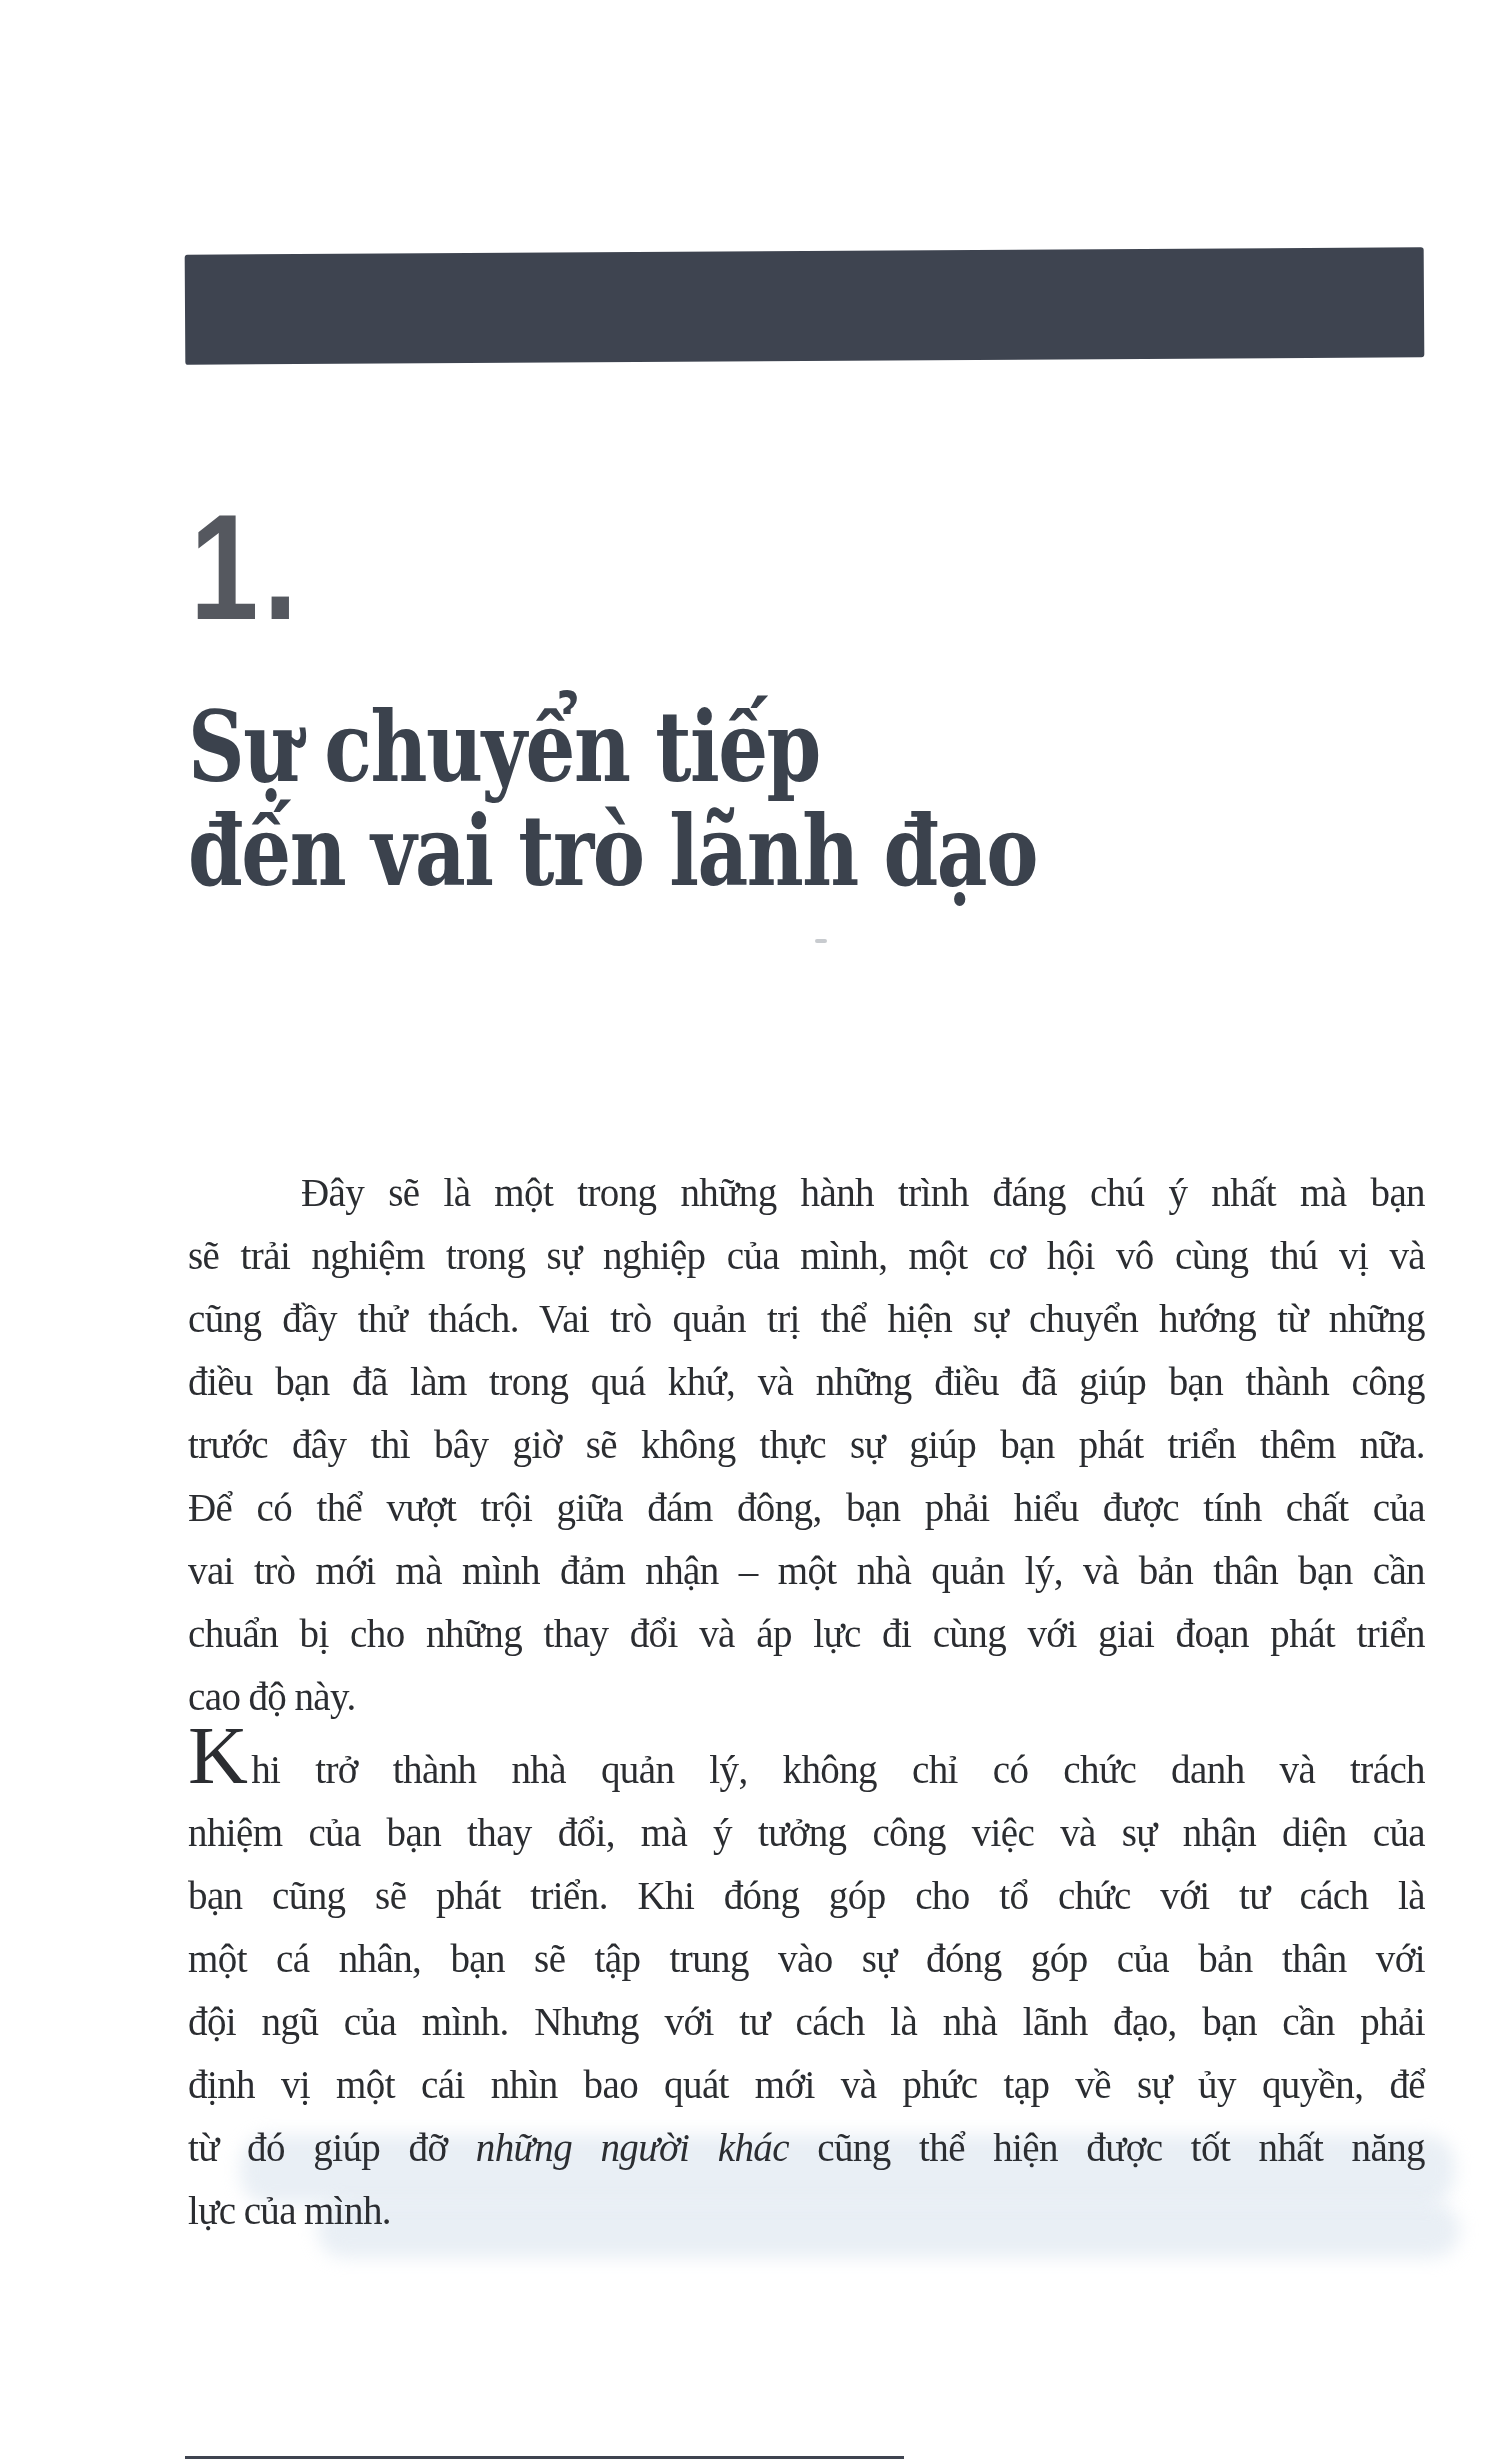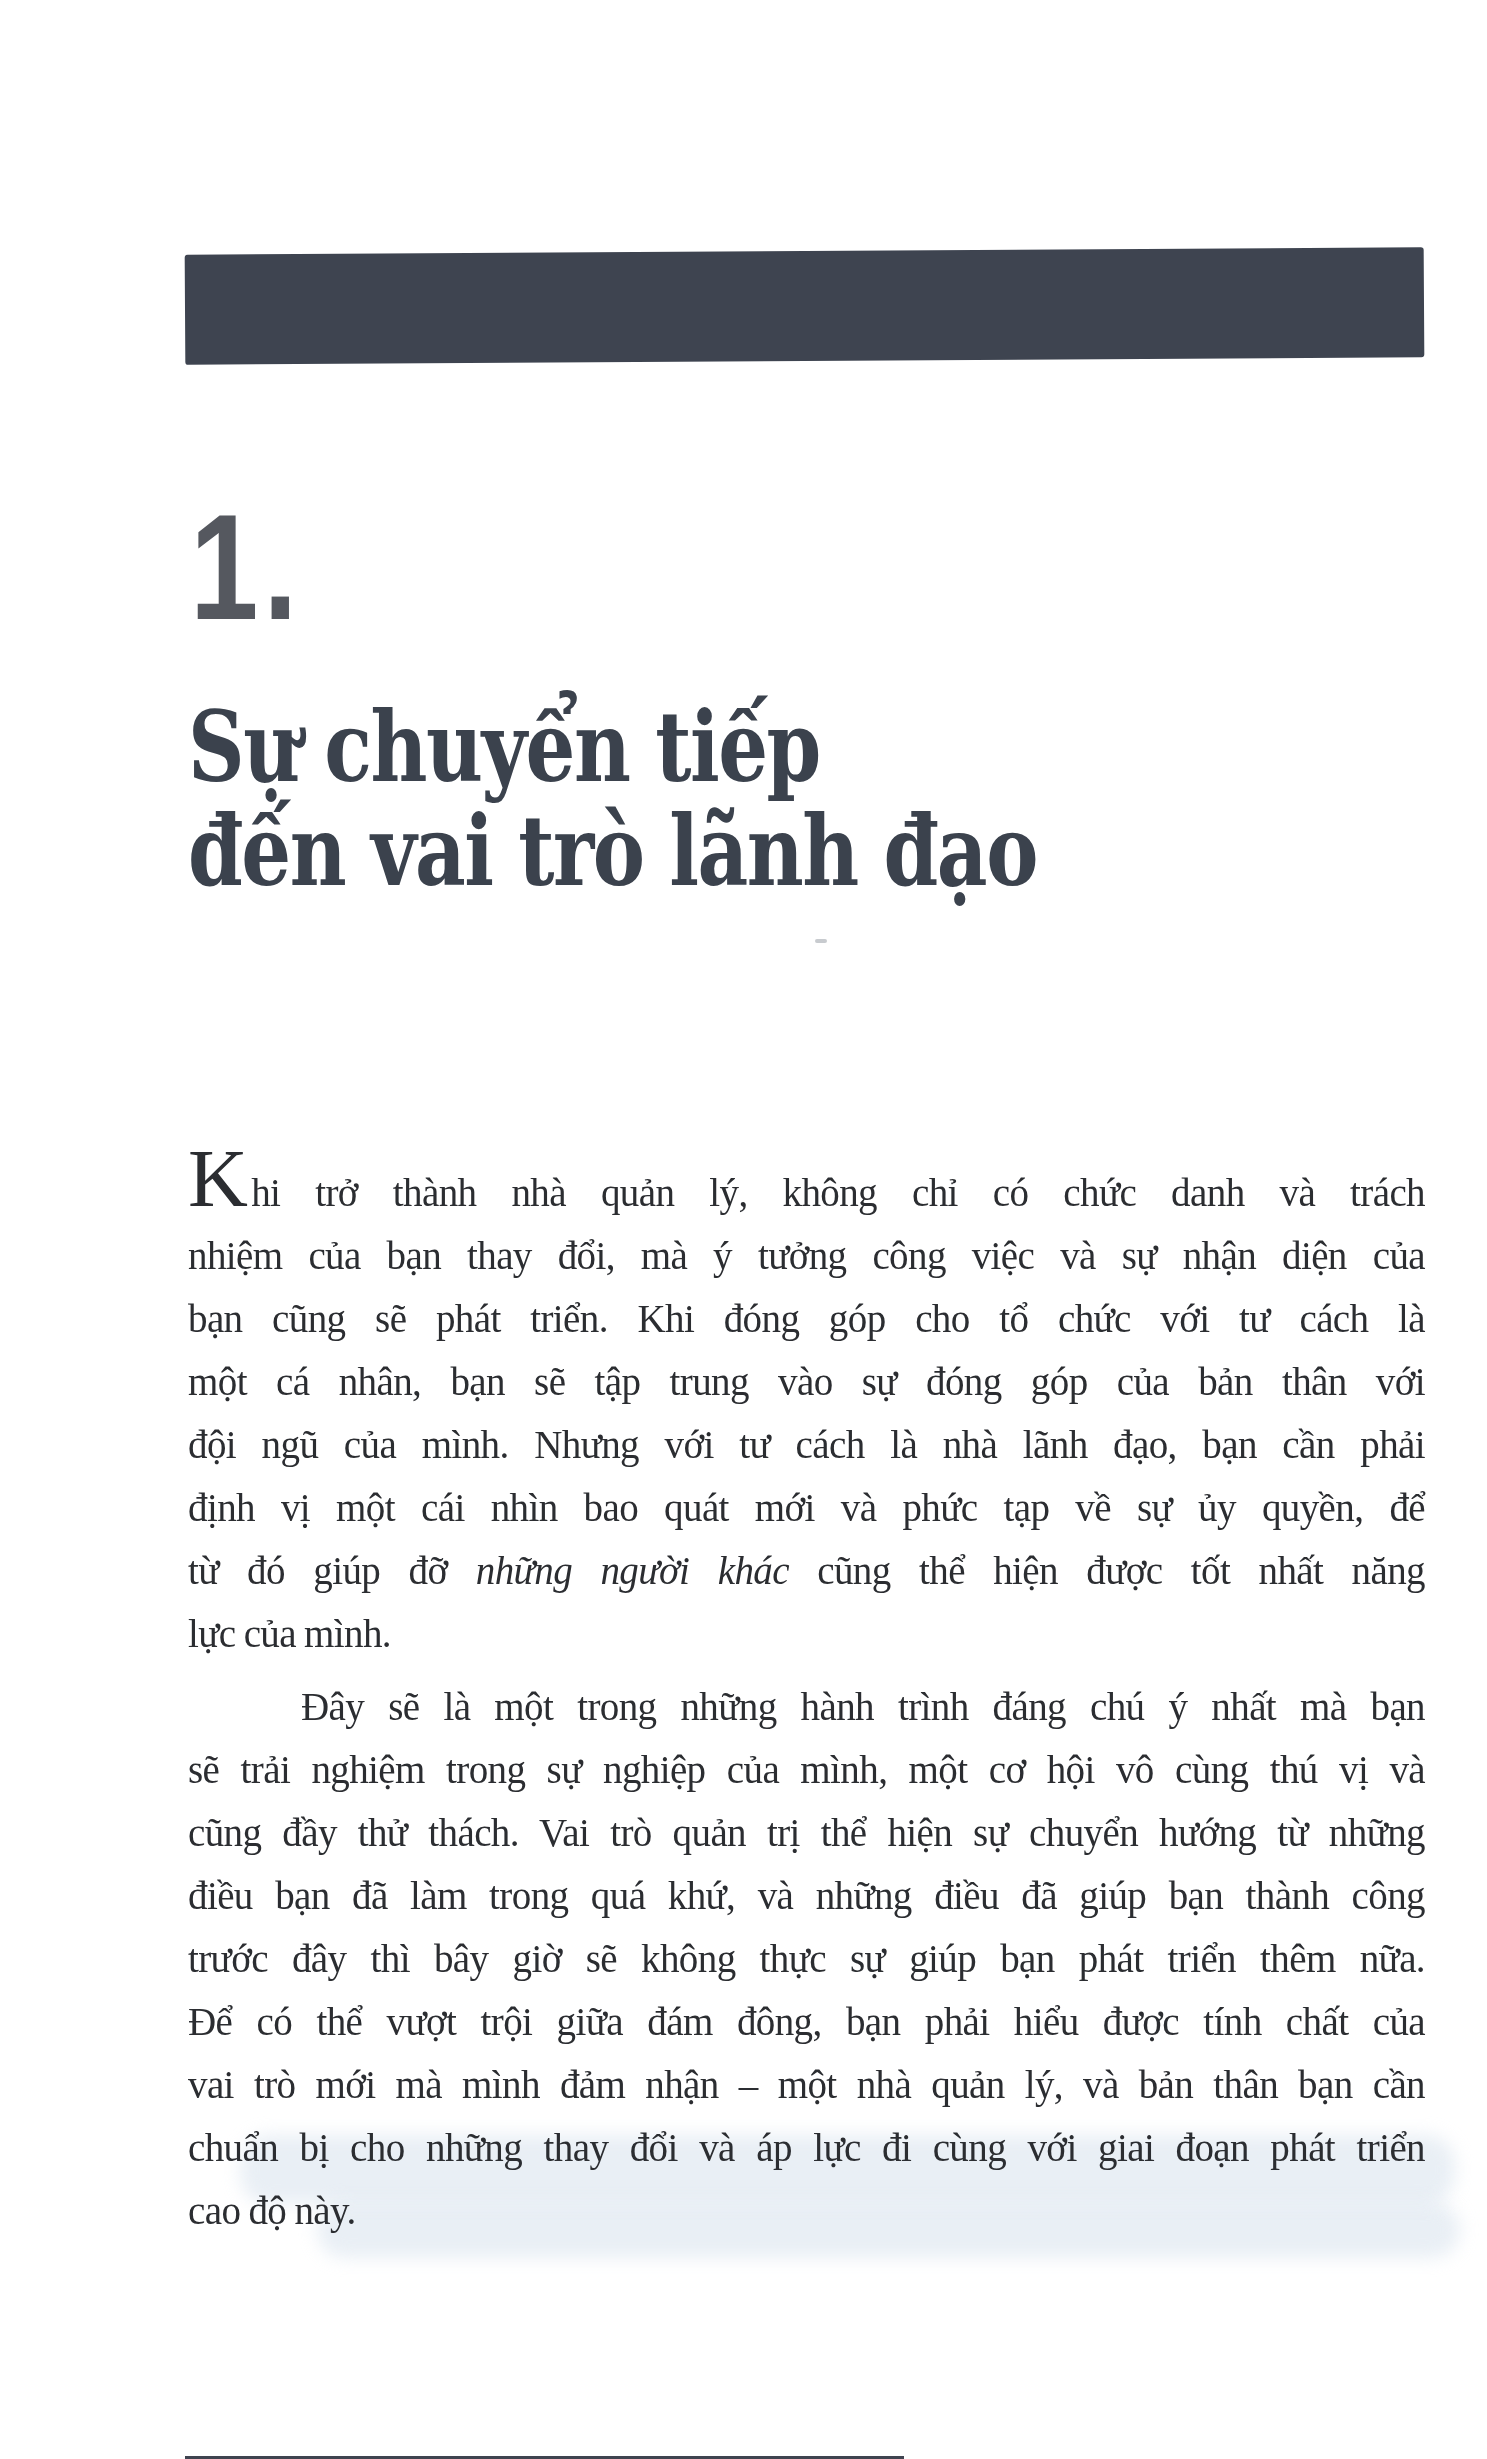--- a/index.html
+++ b/index.html
@@ -101,38 +101,38 @@
     <div>đến vai trò lãnh đạo</div>
   </div>
 
   <div class="title-speck"></div>
 
   <div class="scan-smudge smudge-1" style="background-color: rgba(203, 216, 230, 0.42);"></div>
   <div class="scan-smudge smudge-2" style="background-color: rgba(203, 216, 230, 0.42);"></div>
 
   <div class="body-text" style="color: rgb(43, 45, 49);">
       <div class="para">
-        <div class="line"><span class="dropcap">K</span><span>hi trở thành nhà quản lý, không chỉ có chức danh và trách</span></div>
-        <div class="line"><span>nhiệm của bạn thay đổi, mà ý tưởng công việc và sự nhận diện của</span></div>
-        <div class="line"><span>bạn cũng sẽ phát triển. Khi đóng góp cho tổ chức với tư cách là</span></div>
-        <div class="line"><span>một cá nhân, bạn sẽ tập trung vào sự đóng góp của bản thân với</span></div>
-        <div class="line"><span>đội ngũ của mình. Nhưng với tư cách là nhà lãnh đạo, bạn cần phải</span></div>
-        <div class="line"><span>định vị một cái nhìn bao quát mới và phức tạp về sự ủy quyền, để</span></div>
-        <div class="line"><span>từ đó giúp đỡ </span><span class="italic">những người khác</span><span> cũng thể hiện được tốt nhất năng</span></div>
-        <div class="line last"><span>lực của mình.</span></div>
-      </div>
-      <div class="para">
         <div class="line first-indent"><span>Đây sẽ là một trong những hành trình đáng chú ý nhất mà bạn</span></div>
         <div class="line"><span>sẽ trải nghiệm trong sự nghiệp của mình, một cơ hội vô cùng thú vị và</span></div>
         <div class="line"><span>cũng đầy thử thách. Vai trò quản trị thể hiện sự chuyển hướng từ những</span></div>
         <div class="line"><span>điều bạn đã làm trong quá khứ, và những điều đã giúp bạn thành công</span></div>
         <div class="line"><span>trước đây thì bây giờ sẽ không thực sự giúp bạn phát triển thêm nữa.</span></div>
         <div class="line"><span>Để có thể vượt trội giữa đám đông, bạn phải hiểu được tính chất của</span></div>
         <div class="line"><span>vai trò mới mà mình đảm nhận – một nhà quản lý, và bản thân bạn cần</span></div>
         <div class="line"><span>chuẩn bị cho những thay đổi và áp lực đi cùng với giai đoạn phát triển</span></div>
         <div class="line last"><span>cao độ này.</span></div>
       </div>
+      <div class="para">
+        <div class="line"><span class="dropcap">K</span><span>hi trở thành nhà quản lý, không chỉ có chức danh và trách</span></div>
+        <div class="line"><span>nhiệm của bạn thay đổi, mà ý tưởng công việc và sự nhận diện của</span></div>
+        <div class="line"><span>bạn cũng sẽ phát triển. Khi đóng góp cho tổ chức với tư cách là</span></div>
+        <div class="line"><span>một cá nhân, bạn sẽ tập trung vào sự đóng góp của bản thân với</span></div>
+        <div class="line"><span>đội ngũ của mình. Nhưng với tư cách là nhà lãnh đạo, bạn cần phải</span></div>
+        <div class="line"><span>định vị một cái nhìn bao quát mới và phức tạp về sự ủy quyền, để</span></div>
+        <div class="line"><span>từ đó giúp đỡ </span><span class="italic">những người khác</span><span> cũng thể hiện được tốt nhất năng</span></div>
+        <div class="line last"><span>lực của mình.</span></div>
+      </div>
     </div>
 
   <div class="bottom-mark" style="background-color: rgb(63, 68, 80);"></div>
 
 </div>
 
 
 </body></html>

